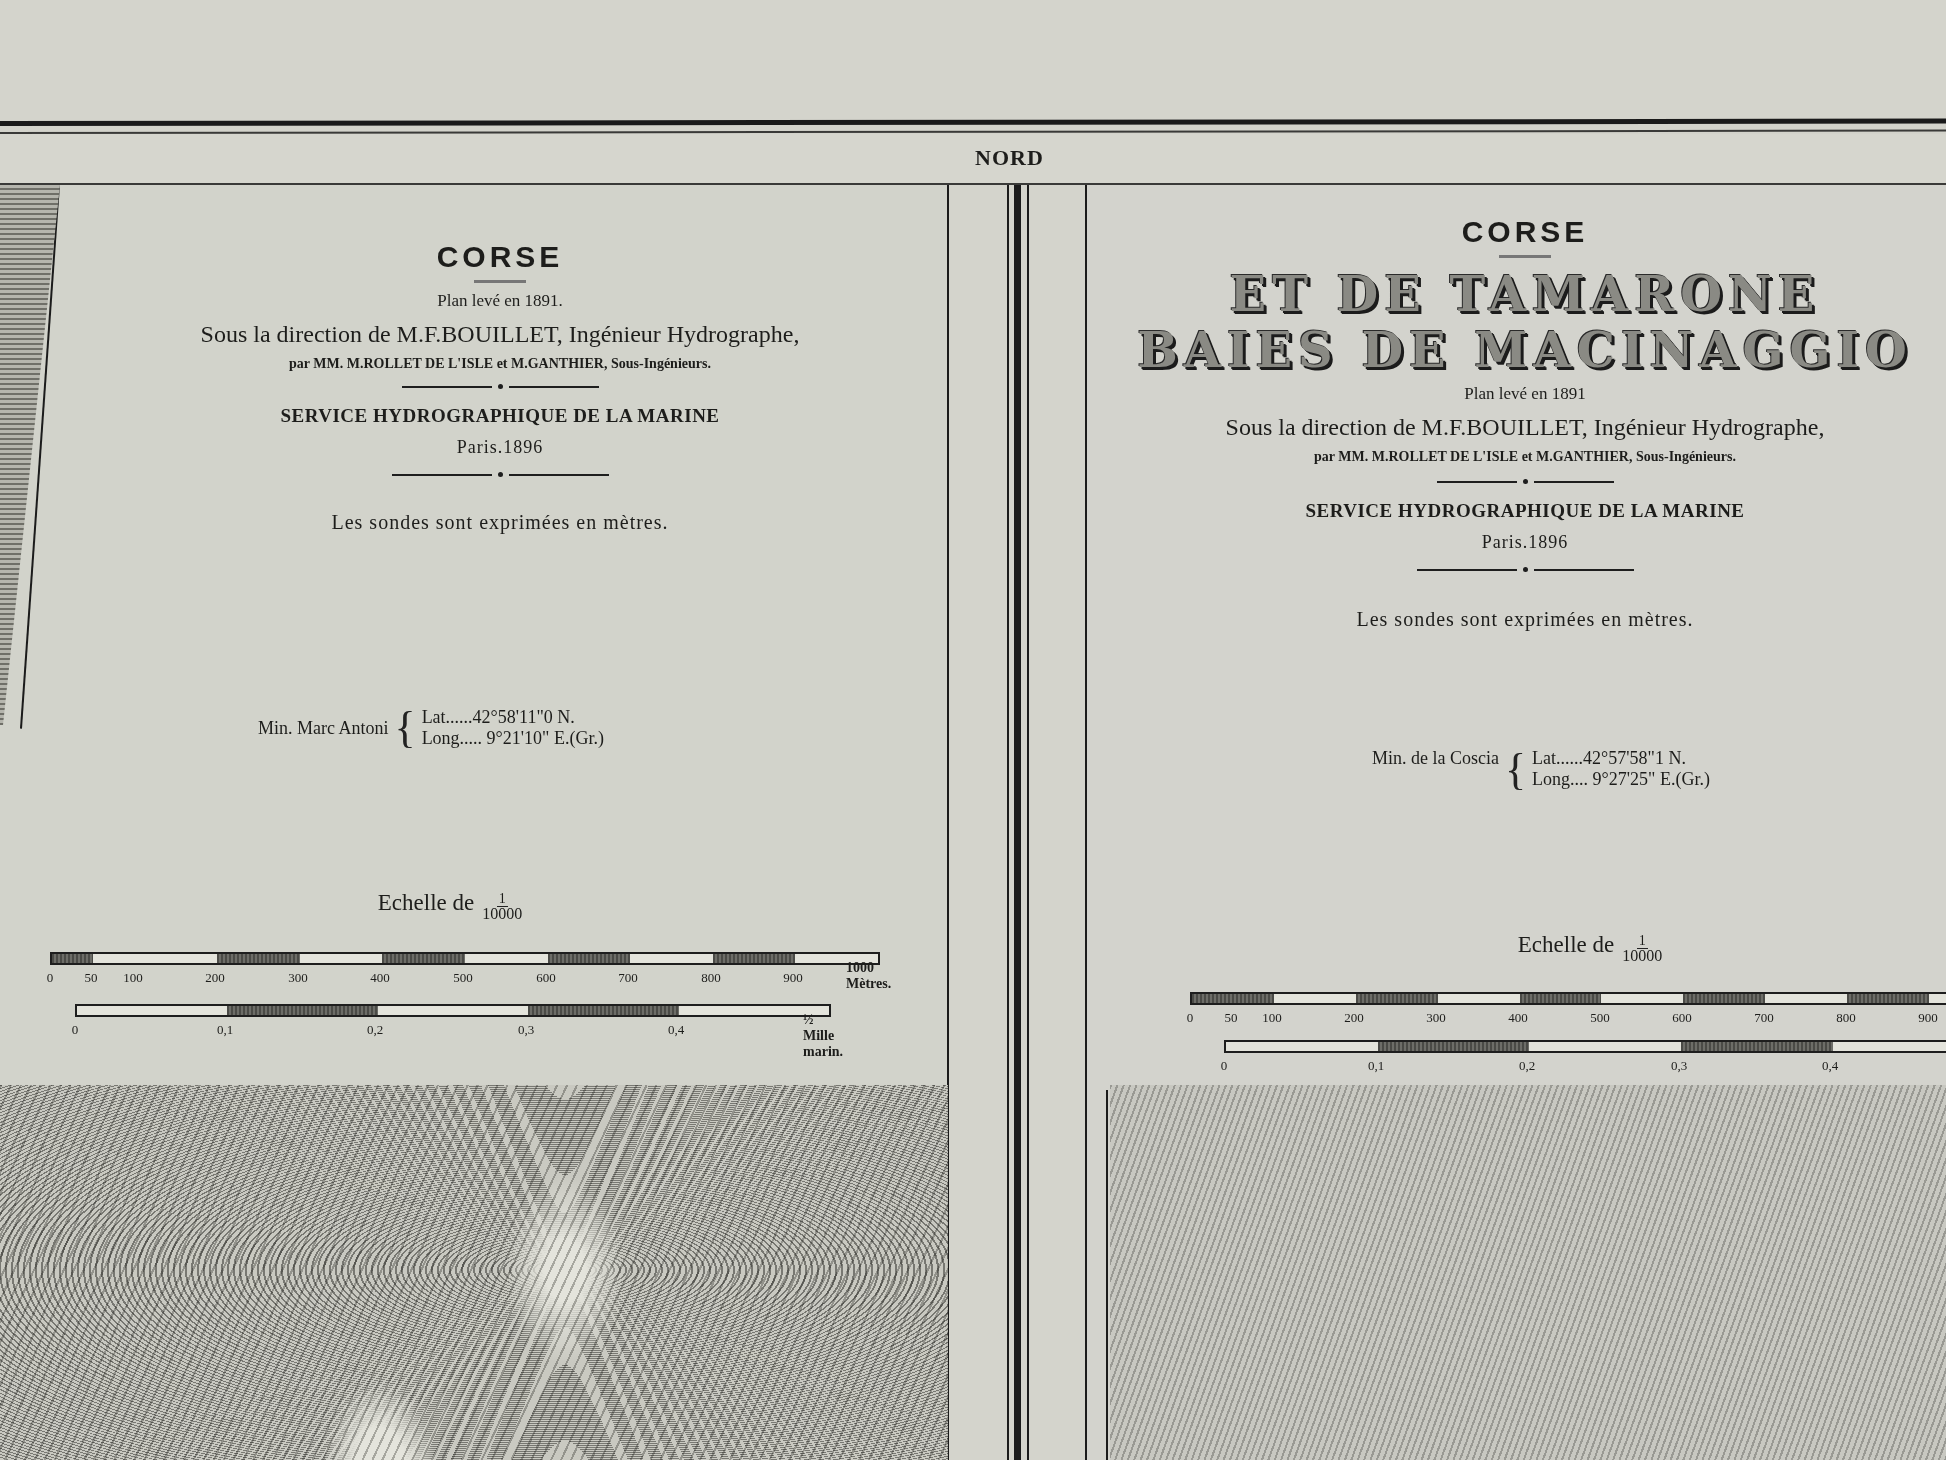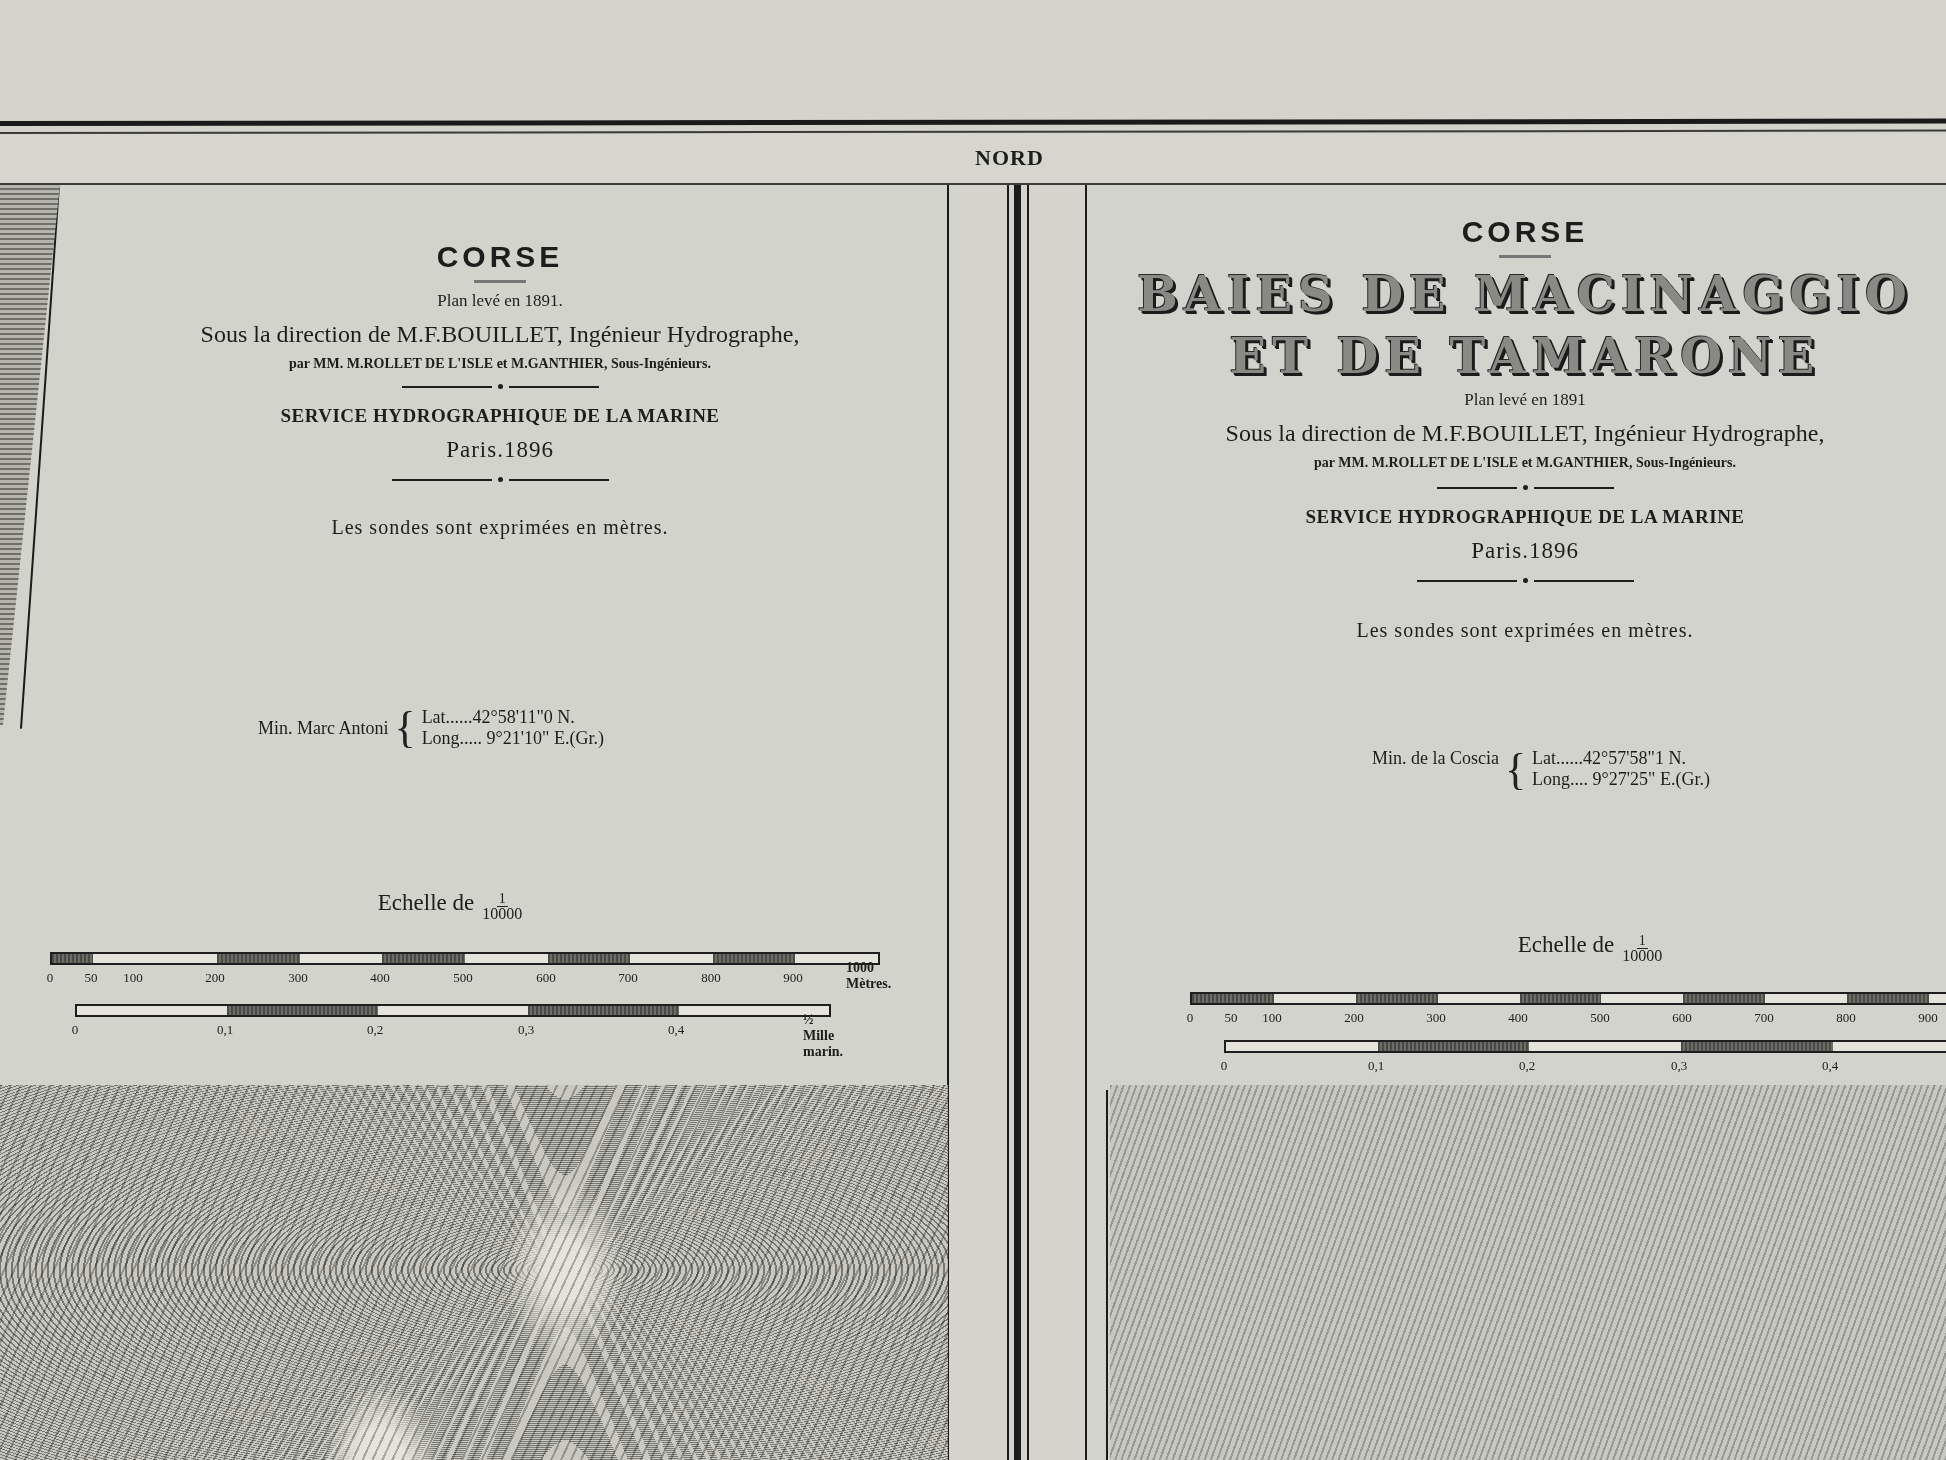--- a/index.html
+++ b/index.html
@@ -62,21 +62,21 @@
   .small-rule { height:3px; background:#777; }
   .big-title {
     font-family:"DejaVu Serif","Liberation Serif",serif; font-weight:bold;
     font-size:48px; letter-spacing:6px; color:#8a8a84;
     text-shadow: 2px 2px 0 #1c1c1c, 3px 3px 0 #1c1c1c, -1px -1px 0 #2a2a2a;
   }
   .plan { font-size:17px; }
   .direction { font-size:24px; }
   .par { font-size:14px; font-weight:bold; }
   .service { font-size:19px; font-weight:bold; letter-spacing:.5px; }
-  .paris { font-size:23px; letter-spacing:1px; }
+  .paris { font-size:18px; letter-spacing:1px; }
   .sondes { font-size:20px; letter-spacing:1px; }
   .coord-label { font-size:18px; font-weight:normal; }
   .coord-line { font-size:18px; }
   .brace { font-size:44px; line-height:44px; color:#222; font-weight:100; }
   .ornament { display:flex; align-items:center; justify-content:center; gap:6px; }
   .orn-line { height:2px; background:#1e1e1e; }
   .orn-dot { width:5px; height:5px; border-radius:50%; background:#1e1e1e; }
   .echelle { font-size:23px; }
   .frac { display:inline-flex; flex-direction:column; align-items:center; font-size:14px; line-height:14px; vertical-align:middle; margin-left:4px; }
   .frac .num { border-bottom:1px solid #222; padding:0 2px; }
@@ -193,22 +193,22 @@
   <span class="tick-label" style="left:150px;top:18px;">0,1</span>
   <span class="tick-label" style="left:300px;top:18px;">0,2</span>
   <span class="tick-label" style="left:451px;top:18px;">0,3</span>
   <span class="tick-label" style="left:601px;top:18px;">0,4</span>
   <span class="unit-label" style="left:728px;top:8px;">½ Mille marin.</span>
 </div>
 
 <div class="abs center" style="left:1110px;top:215px;width:830px;">
   <div class="corse">CORSE</div>
   <div class="small-rule" style="width:52px;margin:6px auto 8px;"></div>
+  <div class="big-title" style="margin-top:6px;">ET DE TAMARONE</div>
   <div class="big-title">BAIES DE MACINAGGIO</div>
-  <div class="big-title" style="margin-top:6px;">ET DE TAMARONE</div>
   <div class="plan" style="margin-top:6px;">Plan levé en 1891</div>
   <div class="direction" style="margin-top:10px;">Sous la direction de M.F.BOUILLET, Ingénieur Hydrographe,</div>
   <div class="par" style="margin-top:8px;">par MM. M.ROLLET DE L'ISLE et M.GANTHIER, Sous-Ingénieurs.</div>
   <div class="ornament" style="margin-top:14px;">
     <div class="orn-line" style="width:80px;"></div>
       <div class="orn-dot"></div>
       <div class="orn-line" style="width:80px;"></div>
   </div>
   <div class="service" style="margin-top:16px;">SERVICE HYDROGRAPHIQUE DE LA MARINE</div>
   <div class="paris" style="margin-top:10px;">Paris.1896</div>

